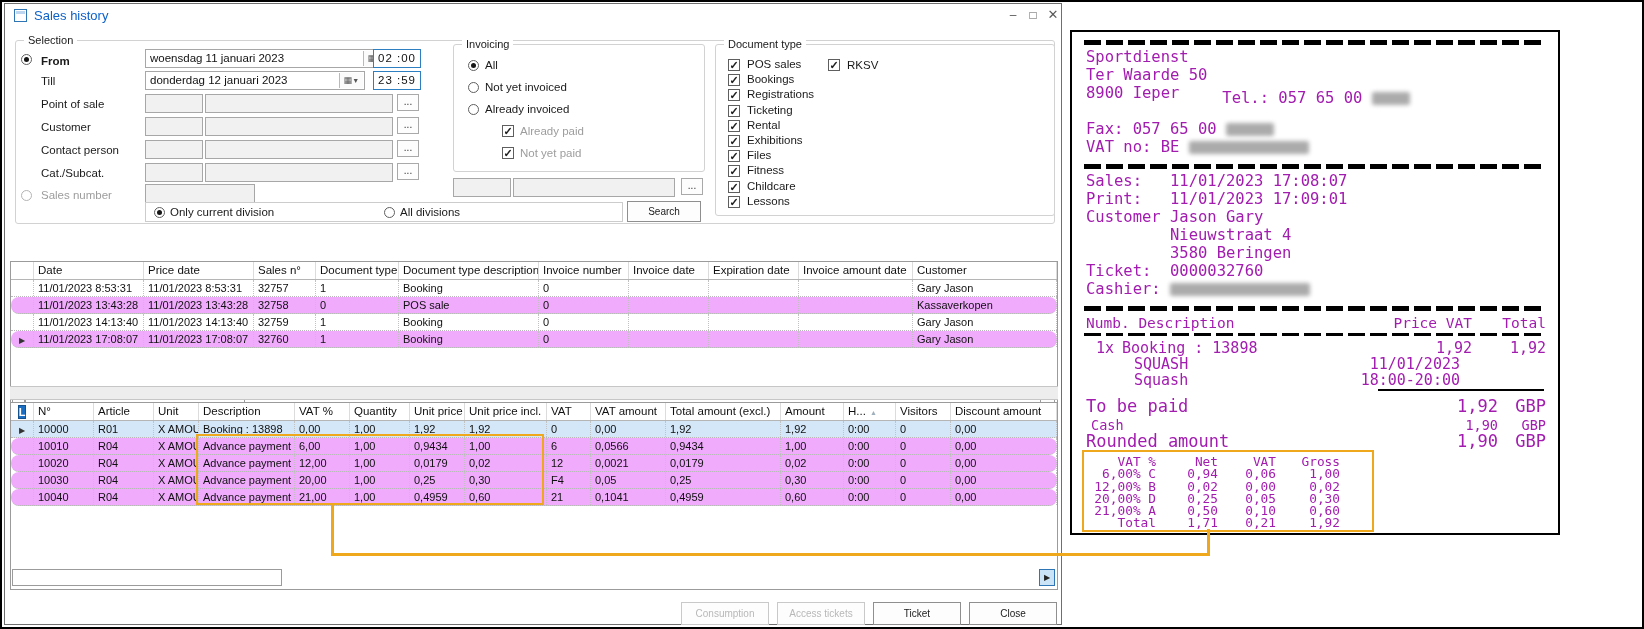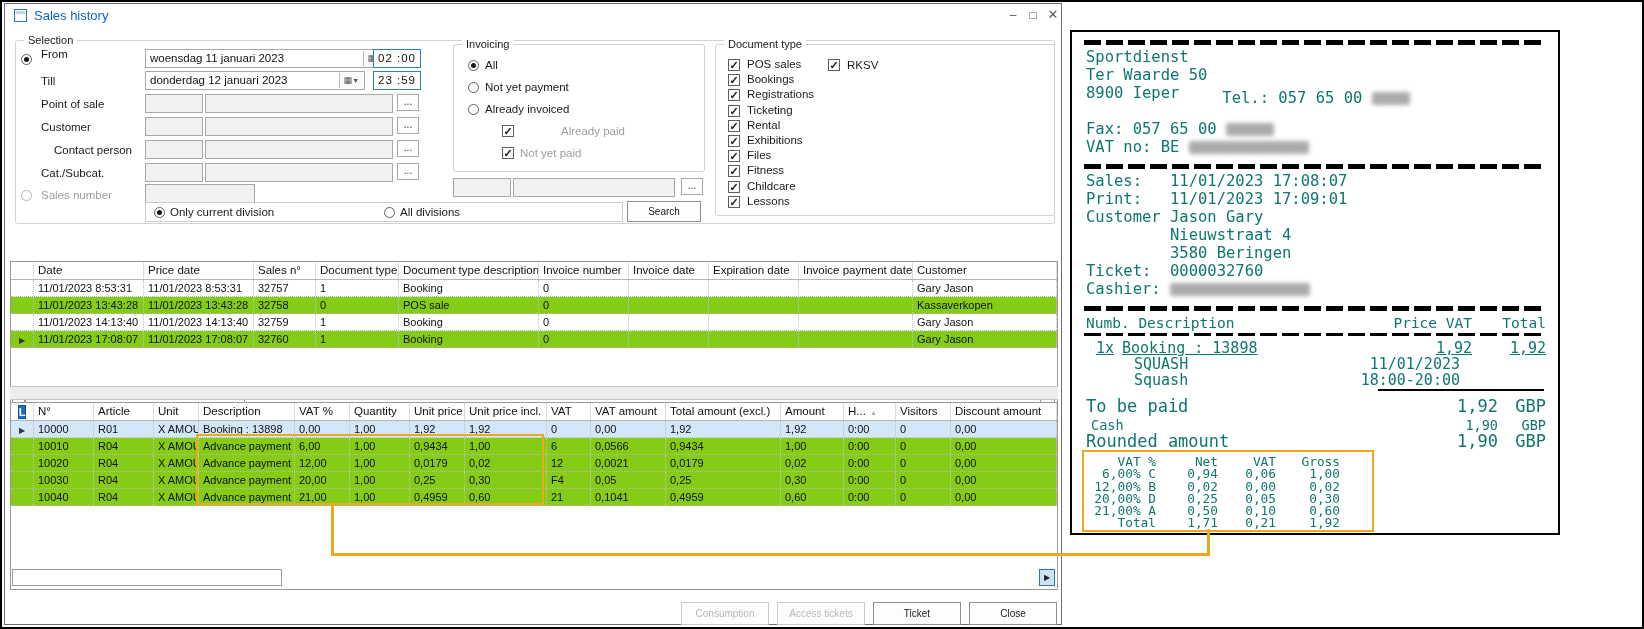--- a/index.html
+++ b/index.html
@@ -42,21 +42,21 @@
 
   .dt-row { position:relative; height:15.2px; }
   .dt-row .cb { position:absolute; left:0; top:1px; }
   .dt-row .dtl { position:absolute; left:19px; top:0; font-size:11.5px; color:#1a1a1a; }
 
   
   .gridbox { background:#fff; border:1px solid #9b9b9b; }
   .ghead { display:flex; height:18px; border-bottom:1px solid #b5b5b5; background:#fff; }
   .hc { font-size:11.5px; color:#101010; padding:2px 0 0 4px; border-right:1px solid #dcdcdc; overflow:hidden; white-space:nowrap; }
   .grow { display:flex; height:17px; border-bottom:1px dotted #b9b9b9; background:#fff; }
-  .grow.alt { background:#84cc16; }
+  .grow.alt { background:#f0abfc;border-radius:8px; }
   .grow.sel { background:#d3e7f8; }
   .gc { font-size:11px; color:#101010; padding:2px 0 0 4px; border-right:1px dotted #c2c2c2; overflow:hidden; white-space:nowrap; }
   .selcell { text-align:center; padding-left:0; }
   .marker { font-size:8px; color:#333; }
   
   .c0{width:23px}.c1{width:110px}.c2{width:110px}.c3{width:62px}.c4{width:83px}.c5{width:140px}
   .c6{width:90px}.c7{width:80px}.c8{width:90px}.c9{width:114px}.c10{flex:1}
   
   .e0{width:23px}.e1{width:60px}.e2{width:60px}.e3{width:45px}.e4{width:96px}.e5{width:55px}
   .e6{width:60px}.e7{width:55px}.e8{width:82px}.e9{width:44px}.e10{width:75px}.e11{width:115px}
@@ -76,21 +76,21 @@
 
   
   .orange-box { border:2.5px solid #EFA71C; background:transparent; pointer-events:none; }
   #hl-grid { left:194px; top:432px; width:348px; height:71px; }
   .oline { background:#EFA71C; pointer-events:none; }
   #conn-v1 { left:329px; top:503px; width:3px; height:51px; }
   #conn-h  { left:329px; top:551px; width:879px; height:3px; }
   #conn-v2 { left:1205px; top:527px; width:3px; height:27px; }
 
   
-  #receipt { left:1068px; top:28px; width:490px; height:505px; background:#fff; border:2px solid #000; font-family:"DejaVu Sans Mono",monospace; color:#0f766e; }
+  #receipt { left:1068px; top:28px; width:490px; height:505px; background:#fff; border:2px solid #000; font-family:"DejaVu Sans Mono",monospace; color:#a21caf; }
   .r-rule { position:absolute; left:12px; right:12px; height:5px;
             background:repeating-linear-gradient(90deg,#000 0 17px,transparent 17px 22px); }
   .r-rule.thin { height:3px; }
   .rline { position:absolute; left:14px; right:12px; font-size:15.5px; line-height:18px; white-space:pre; }
   .rlab { display:inline-block; width:84px; }
   .blur { display:inline-block; height:13px; background:#ababab; filter:blur(2px); border-radius:2px; vertical-align:middle; }
   .bw38{width:38px}.bw48{width:48px}.bw120{width:120px}.bw140{width:140px}
   .r-items-header { position:absolute; left:14px; right:12px; display:flex; font-size:14.5px; }
   .ih-left { flex:1; } .colp { width:120px; text-align:right; } .colt { width:74px; text-align:right; }
   .it-row { position:absolute; left:14px; right:12px; display:flex; font-size:15px; line-height:16px; }
@@ -120,21 +120,21 @@
       <div id="btn-min" class="abs wbtn">–</div>
       <div id="btn-max" class="abs wbtn">□</div>
       <div id="btn-close" class="abs wbtn">✕</div>
     </div>
 
     <div id="gb-selection" class="abs groupbox">
       <span class="gb-label">Selection</span>
     </div>
 
     <div class="abs radio on" style="left:16px;top:50px;"></div>
-    <div class="abs flabel" style="left:36px;top:44px;">From</div>
+    <div class="abs flabel" style="left:36px;top:51px;font-weight:bold;">From</div>
     <div class="abs wfield" style="left:140px;top:45px;width:244px;height:19px;">
       <span>woensdag 11 januari 2023</span>
       <span class="dd-btn"><span>▦</span><span style="font-size:7px;">▼</span></span>
     </div>
     <div class="abs timefield" style="left:368px;top:45px;width:48px;height:19px;">02 :00</div>
 
     <div class="abs flabel" style="left:36px;top:71px;">Till</div>
     <div class="abs wfield" style="left:140px;top:67px;width:220px;height:19px;">
       <span>donderdag 12 januari 2023</span>
       <span class="dd-btn"><span>▦</span><span style="font-size:7px;">▼</span></span>
@@ -144,21 +144,21 @@
     <div class="abs flabel" style="left:36px;top:94px;">Point of sale</div>
     <div class="abs field" style="left:140px;top:90px;width:58px;height:19px;"></div>
     <div class="abs field" style="left:200px;top:90px;width:188px;height:19px;"></div>
     <div class="abs dots-btn" style="left:392px;top:90px;width:22px;height:17px;">...</div>
 
     <div class="abs flabel" style="left:36px;top:117px;">Customer</div>
     <div class="abs field" style="left:140px;top:113px;width:58px;height:19px;"></div>
     <div class="abs field" style="left:200px;top:113px;width:188px;height:19px;"></div>
     <div class="abs dots-btn" style="left:392px;top:113px;width:22px;height:17px;">...</div>
 
-    <div class="abs flabel" style="left:36px;top:140px;margin-left:13px;">Contact person</div>
+    <div class="abs flabel" style="left:36px;top:140px;">Contact person</div>
     <div class="abs field" style="left:140px;top:136px;width:58px;height:19px;"></div>
     <div class="abs field" style="left:200px;top:136px;width:188px;height:19px;"></div>
     <div class="abs dots-btn" style="left:392px;top:136px;width:22px;height:17px;">...</div>
 
     <div class="abs flabel" style="left:36px;top:163px;">Cat./Subcat.</div>
     <div class="abs field" style="left:140px;top:159px;width:58px;height:19px;"></div>
     <div class="abs field" style="left:200px;top:159px;width:188px;height:19px;"></div>
     <div class="abs dots-btn" style="left:392px;top:159px;width:22px;height:17px;">...</div>
 
     <div class="abs radio dis" style="left:16px;top:186px;"></div>
@@ -171,25 +171,25 @@
       <div class="abs radio" style="left:238px;top:4px;"></div>
       <div class="abs flabel" style="left:254px;top:3px;">All divisions</div>
     </div>
     <div class="abs pushbtn" style="left:622px;top:197px;width:74px;height:21px;line-height:19px;">Search</div>
 
     <div id="gb-invoicing" class="abs groupbox">
       <span class="gb-label">Invoicing</span>
       <div class="abs radio on" style="left:14px;top:15px;"></div>
       <div class="abs flabel" style="left:31px;top:14px;">All</div>
       <div class="abs radio" style="left:14px;top:37px;"></div>
-      <div class="abs flabel" style="left:31px;top:36px;">Not yet payment</div>
+      <div class="abs flabel" style="left:31px;top:36px;">Not yet invoiced</div>
       <div class="abs radio" style="left:14px;top:59px;"></div>
       <div class="abs flabel" style="left:31px;top:58px;">Already invoiced</div>
       <div class="abs cb" style="left:48px;top:80px;">✓</div>
-      <div class="abs flabel dis" style="left:66px;top:80px;margin-left:41px;">Already paid</div>
+      <div class="abs flabel dis" style="left:66px;top:80px;">Already paid</div>
       <div class="abs cb" style="left:48px;top:102px;">✓</div>
       <div class="abs flabel dis" style="left:66px;top:102px;">Not yet paid</div>
     </div>
 
     <div class="abs field" style="left:448px;top:174px;width:58px;height:19px;"></div>
     <div class="abs field" style="left:508px;top:174px;width:162px;height:19px;"></div>
     <div class="abs dots-btn" style="left:676px;top:174px;width:22px;height:17px;">...</div>
 
     <div id="gb-doctype" class="abs groupbox">
       <span class="gb-label">Document type</span>
@@ -253,21 +253,21 @@
       <div class="ghead">
         <span class="hc c0 selcell"></span>
         <span class="hc c1">Date</span>
         <span class="hc c2">Price date</span>
         <span class="hc c3">Sales n°</span>
         <span class="hc c4">Document type</span>
         <span class="hc c5">Document type description</span>
         <span class="hc c6">Invoice number</span>
         <span class="hc c7">Invoice date</span>
         <span class="hc c8">Expiration date</span>
-        <span class="hc c9">Invoice payment date</span>
+        <span class="hc c9">Invoice amount date</span>
         <span class="hc c10">Customer</span>
       </div>
       <div>
 
           <div class="grow">
             <span class="gc c0 selcell"><span class="marker" style="visibility: hidden;">▶</span></span>
             <span class="gc c1">11/01/2023 8:53:31</span>
             <span class="gc c2">11/01/2023 8:53:31</span>
             <span class="gc c3">32757</span>
             <span class="gc c4">1</span>
@@ -482,21 +482,21 @@
 
     <div class="r-rule" style="top:274px;"></div>
 
     <div class="r-items-header" style="top:283px;">
       <span class="ih-left">Numb. Description</span>
       <span class="colp">Price VAT</span>
       <span class="colt">Total</span>
     </div>
     <div class="r-rule thin" style="top:301px;"></div>
 
-    <div class="it-row" style="top:308px;text-decoration:underline;">
+    <div class="it-row" style="top:308px;">
       <span class="it-qty">1x</span>
       <span class="it-name">Booking : 13898</span>
       <span class="colp">1,92</span>
       <span class="colt">1,92</span>
     </div>
     <div class="it-row it-sub" style="top:324px;">
       <span class="sub-name">SQUASH</span>
       <span class="sub-date">11/01/2023</span>
     </div>
     <div class="it-row it-sub" style="top:340px;">

